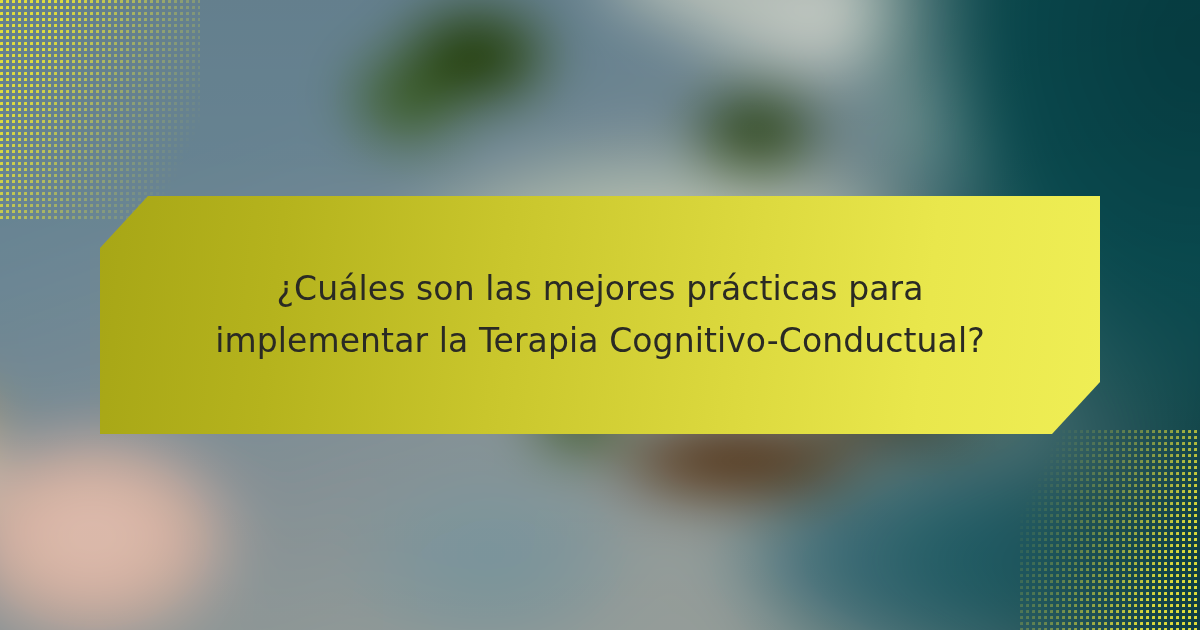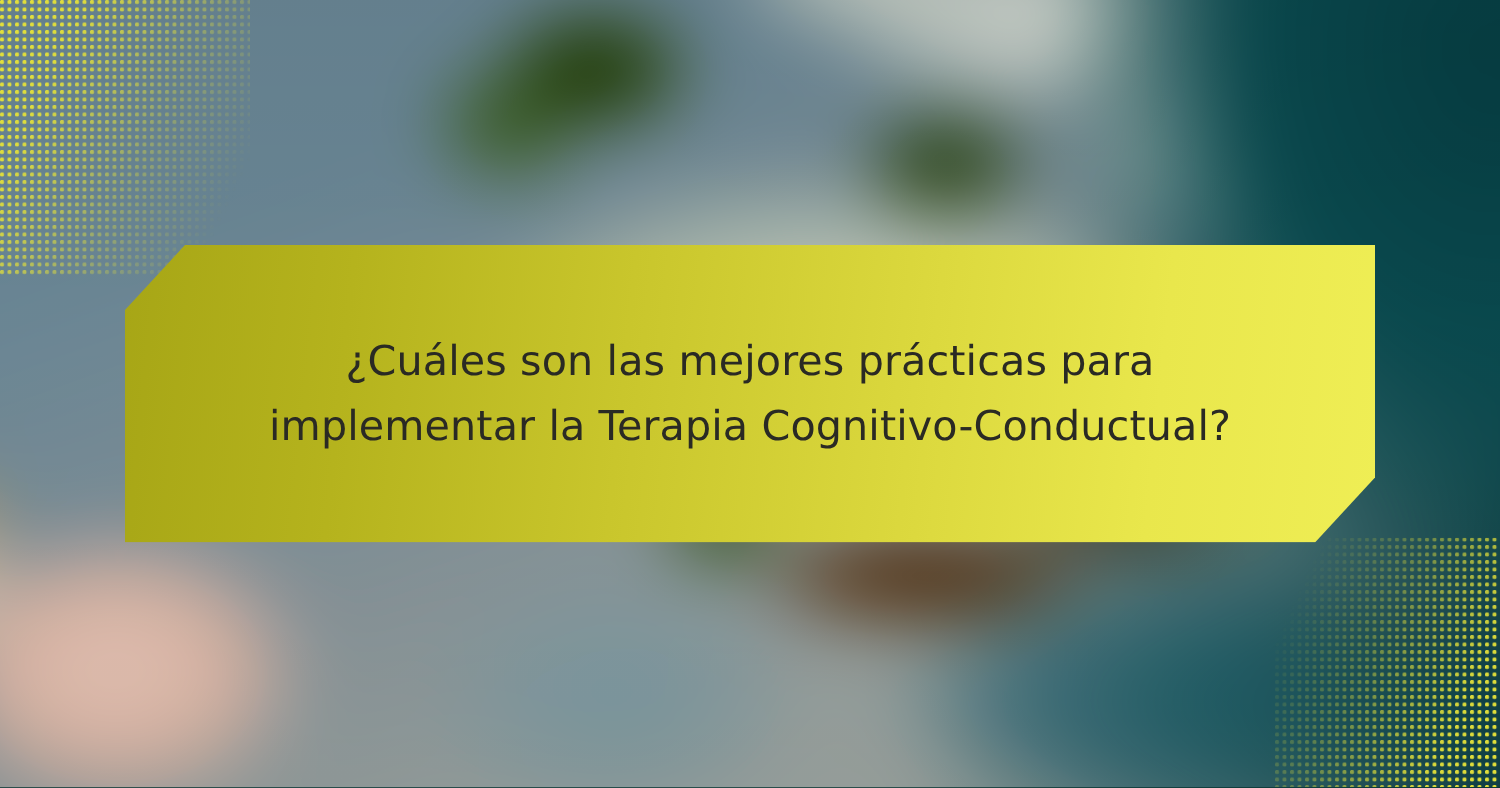--- a/index.html
+++ b/index.html
@@ -6,21 +6,21 @@
     margin: 0;
     padding: 0;
     background: #000;
   }
   .canvas {
     position: relative;
     width: 1200px;
     height: 630px;
     overflow: hidden;
     font-family: "DejaVu Sans", "Liberation Sans", sans-serif;
-    background: #0f766e;
+    background: #404040;
   }
 
   
   .photo-bg {
     position: absolute;
     inset: -60px;
     background-color: #7d8e93;
     background-image:
       
       radial-gradient(ellipse 420px 520px at 1215px 120px, #073c41 0%, #0c4a4f 45%, rgba(16,79,84,0.0) 78%),

